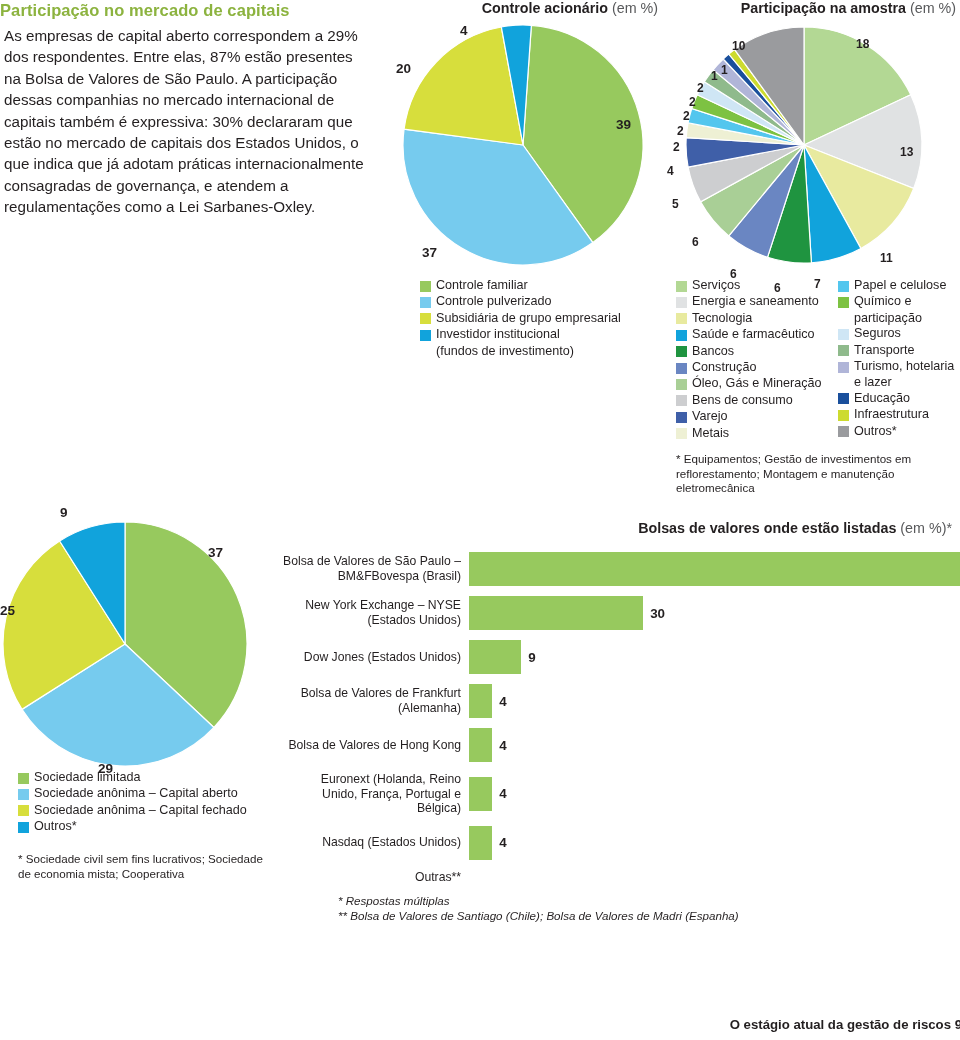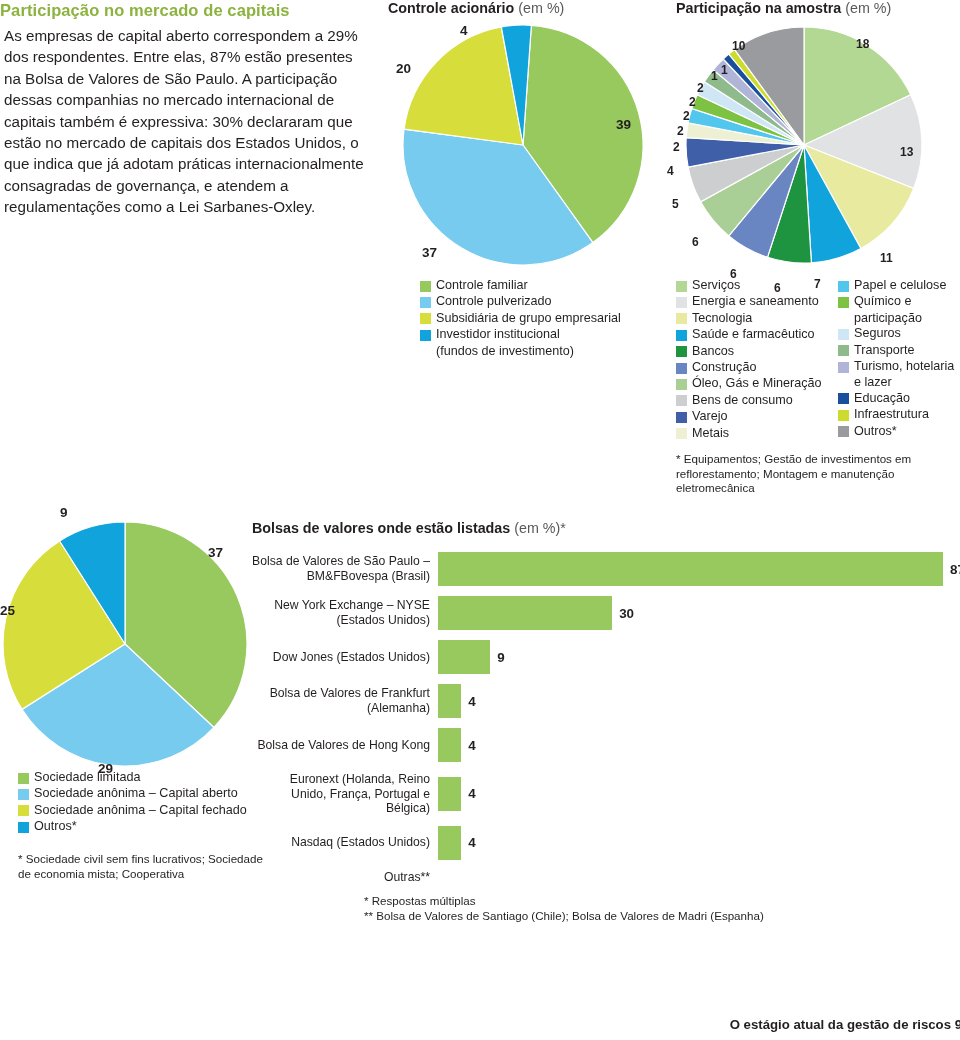--- a/index.html
+++ b/index.html
@@ -12,21 +12,21 @@
 
   
   #intro{position:absolute;left:0;top:0;width:372px;}
   #intro h1{
     margin:0 0 2px 0;font-size:16.5px;font-weight:bold;color:#8cb33f;
     letter-spacing:.1px;line-height:21px;
   }
   #intro p{margin:4px;font-size:15.2px;line-height:21.4px;color:#231f20;}
 
   
-  .chart-title{font-size:14.3px;font-weight:bold;color:#231f20;white-space:nowrap;}
+  .chart-title{font-size:14.3px;font-weight:bold;color:#231f20;white-space:nowrap;text-align:right;}
   .chart-title .unit{font-weight:normal;color:#58595b;}
 
   
   .pie-wrap{position:absolute;}
   .pie{display:block;}
   .pie-label{
     position:absolute;font-size:13.5px;font-weight:bold;color:#231f20;
     line-height:1;white-space:nowrap;
   }
   .pie-label.sm{font-size:12px;}
@@ -43,26 +43,26 @@
   .legend-sub{font-size:12.6px;line-height:15.4px;color:#231f20;padding-left:16px;}
 
   .note{font-size:11.6px;line-height:14.6px;color:#231f20;}
 
   
   #bars{position:absolute;left:252px;top:520px;width:700px;}
   #bars .chart-title{margin-bottom:16px;}
   .bar-row{display:flex;align-items:center;margin-bottom:10px;}
   .bar-cat{
     width:178px;flex:0 0 178px;text-align:right;padding-right:8px;
-    font-size:12.2px;line-height:14.6px;color:#231f20;
+    font-size:12.2px;line-height:14.6px;color:#231f20;margin-left:31px;
   }
   .bar-track{position:relative;height:34px;flex:1 1 auto;display:flex;align-items:center;}
   .bar-fill{height:34px;background:#97c95e;}
   .bar-val{font-size:13.4px;font-weight:bold;color:#231f20;margin-left:7px;white-space:nowrap;}
-  #bar-notes{margin-left:112px;margin-top:8px;}
+  #bar-notes{margin-left:86px;margin-top:8px;font-style:italic;}
 
   
   #footer{
     position:absolute;right:8px;bottom:8px;
     font-size:13.2px;font-weight:bold;color:#231f20;
   }
 </style>
 </head>
 <body>
 

